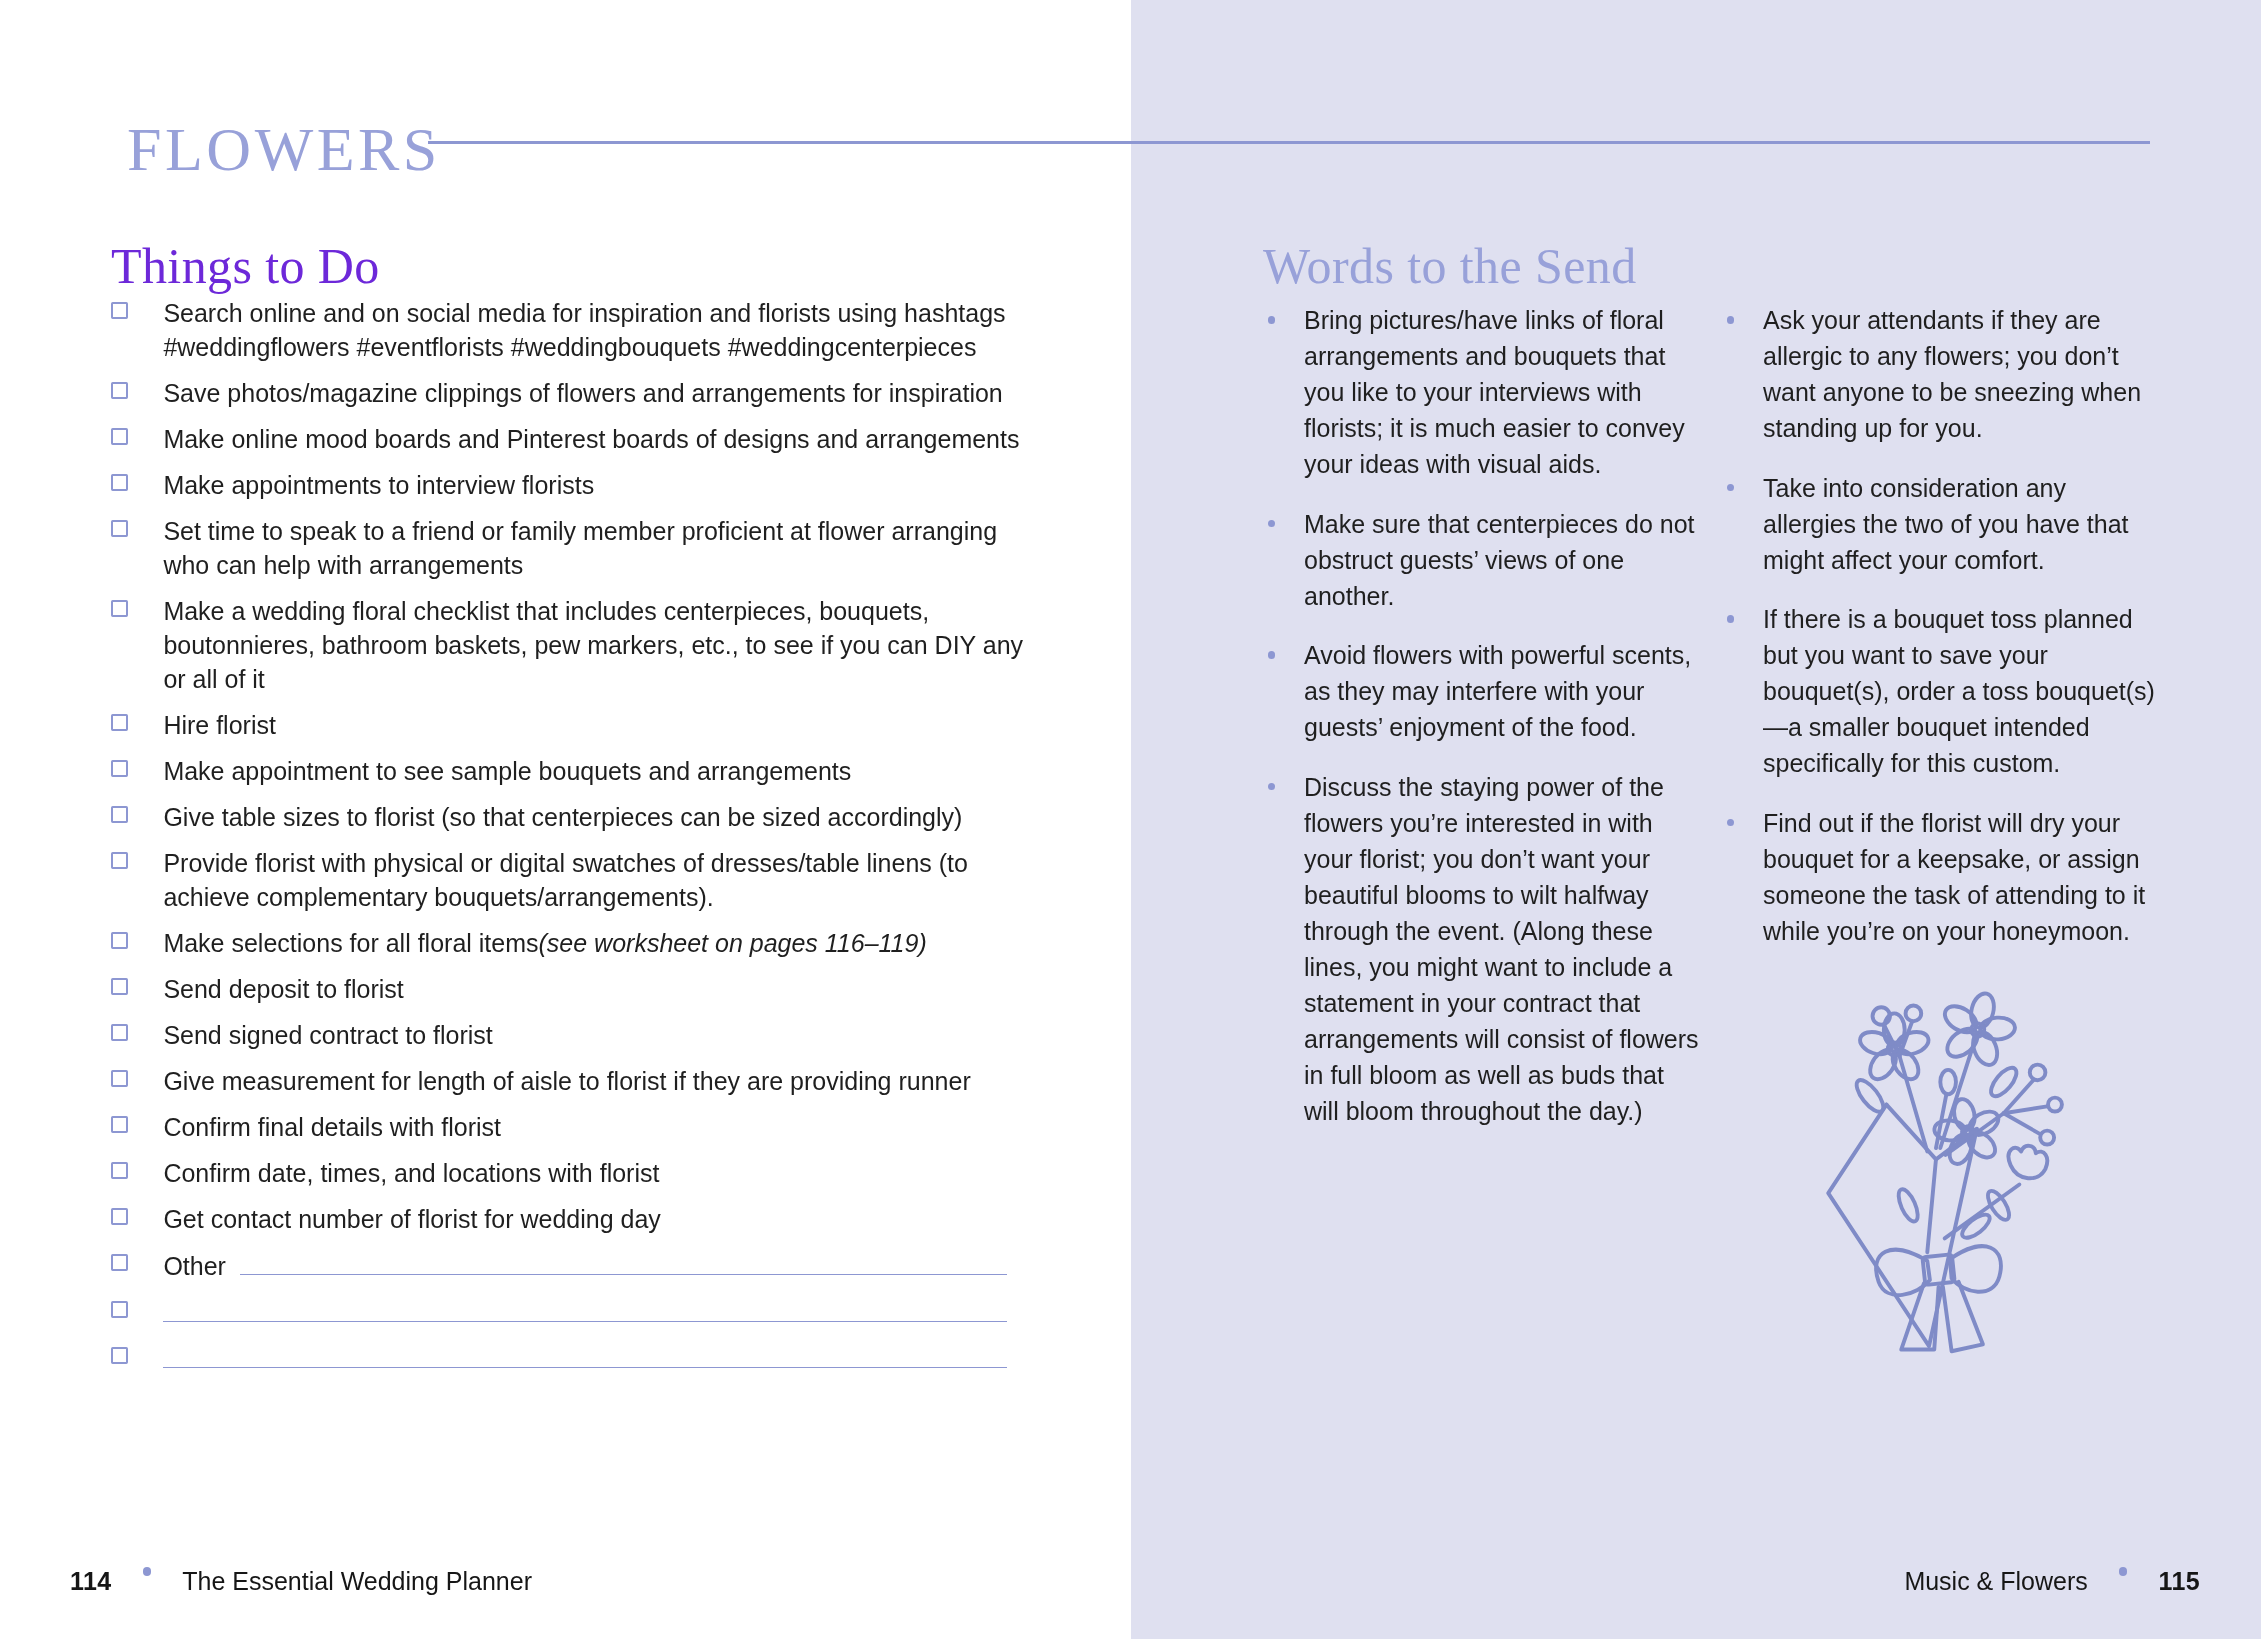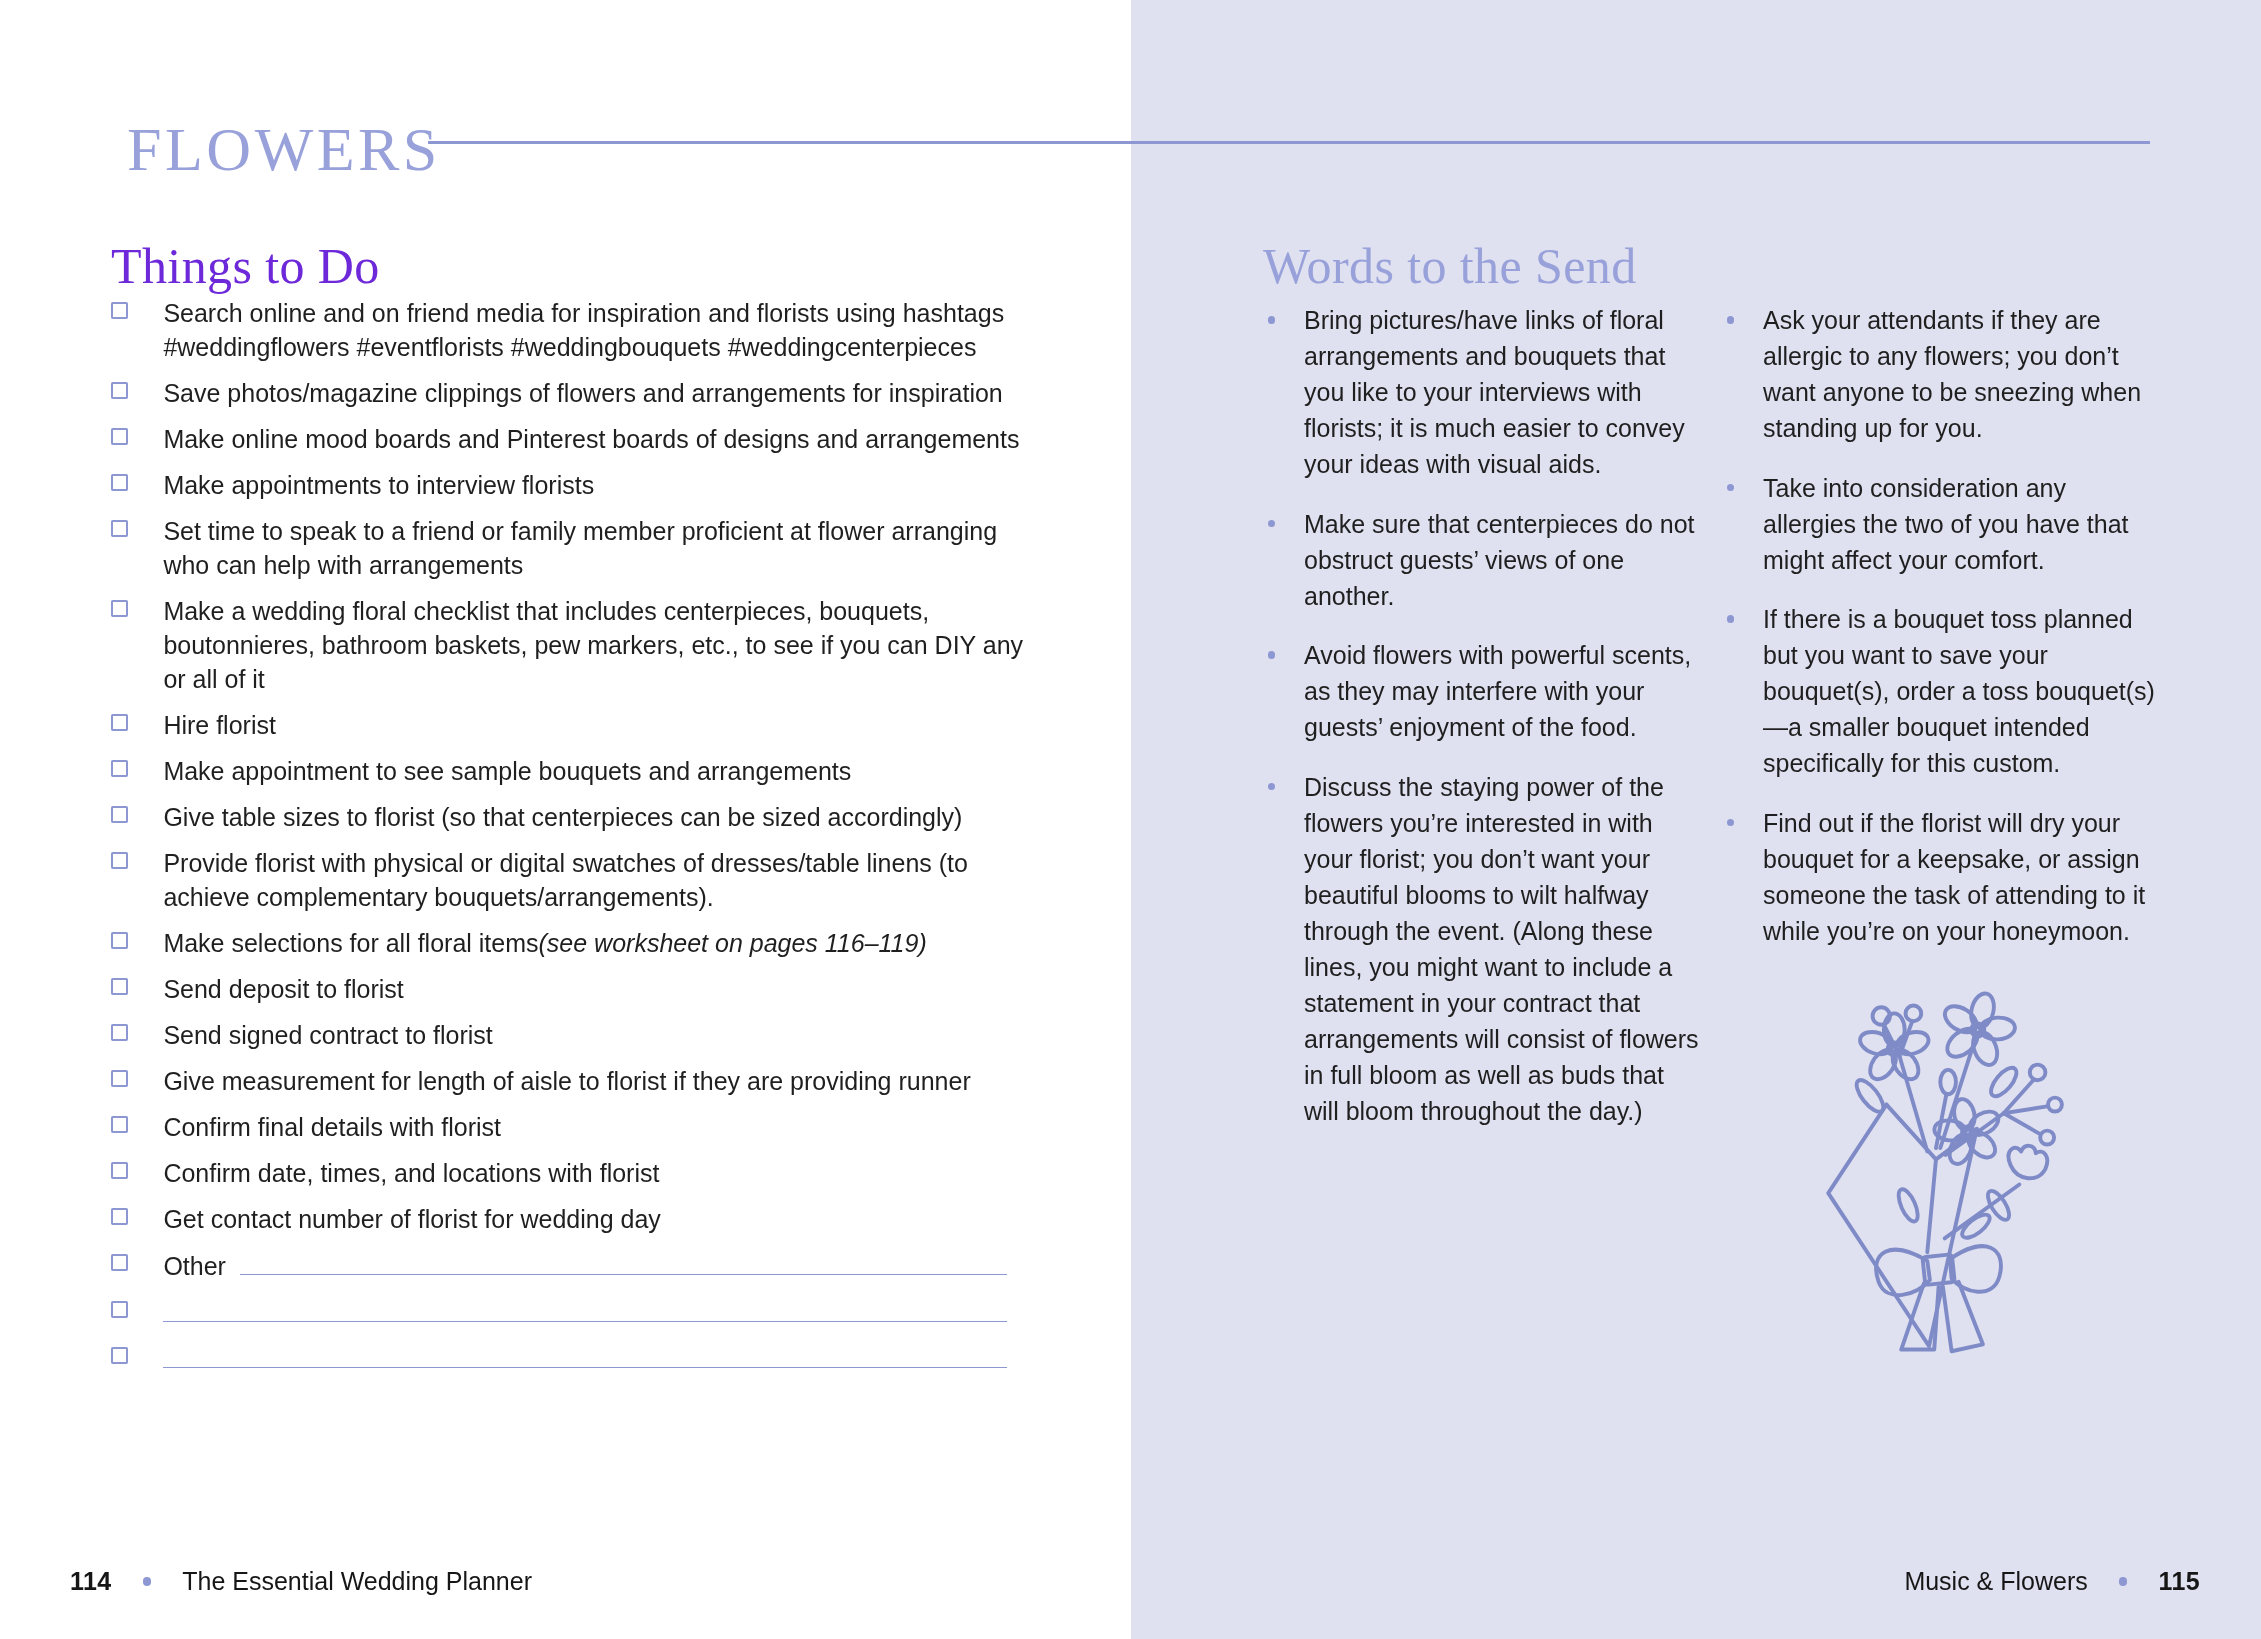--- a/index.html
+++ b/index.html
@@ -69,21 +69,21 @@
   .bullet-dot{
     position:absolute;left:1.7px;top:14px;width:7.8px;height:7.8px;border-radius:50%;
     background:var(--accent);
   }
 
   
   .bouquet{position:absolute;left:1797px;top:981px;}
 
   
   .footer{
-    position:absolute;top:1567px;display:flex;align-items:center;
+    position:absolute;top:1567px;display:flex;
     font-size:25px;color:#161616;gap:7px;
   }
   .footer-left{left:70px;}
   .footer-right{right:61px;}
   .footer .pagenum{font-weight:bold;letter-spacing:0.4px;}
   .footer .dot{
     width:8.7px;height:8.7px;border-radius:50%;background:var(--accent);
     margin:0 24px;flex:none;
   }
 </style>
@@ -92,21 +92,21 @@
 
 <div class="right-page"></div>
 
 <h1 class="book-title">FLOWERS</h1>
 <div class="title-rule"></div>
 
 <h2 class="section-title left-section-title">Things to Do</h2>
 <div class="checklist">
     <div class="check-row">
       <span class="checkbox"></span>
-      <div class="check-text">Search online and on friend media for inspiration and florists using hashtags #weddingflowers #eventflorists #weddingbouquets #weddingcenterpieces</div>
+      <div class="check-text">Search online and on social media for inspiration and florists using hashtags #weddingflowers #eventflorists #weddingbouquets #weddingcenterpieces</div>
     </div>
     <div class="check-row">
       <span class="checkbox"></span>
       <div class="check-text">Save photos/magazine clippings of flowers and arrangements for inspiration</div>
     </div>
     <div class="check-row">
       <span class="checkbox"></span>
       <div class="check-text">Make online mood boards and Pinterest boards of designs and arrangements</div>
     </div>
     <div class="check-row">

